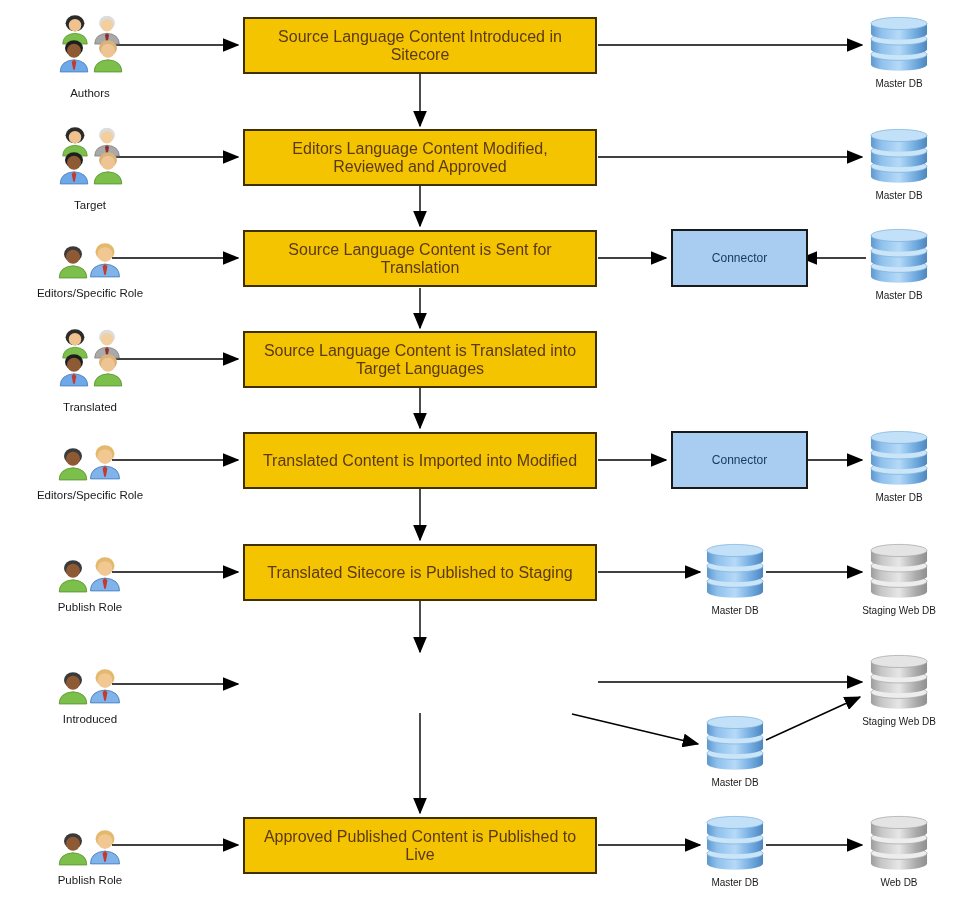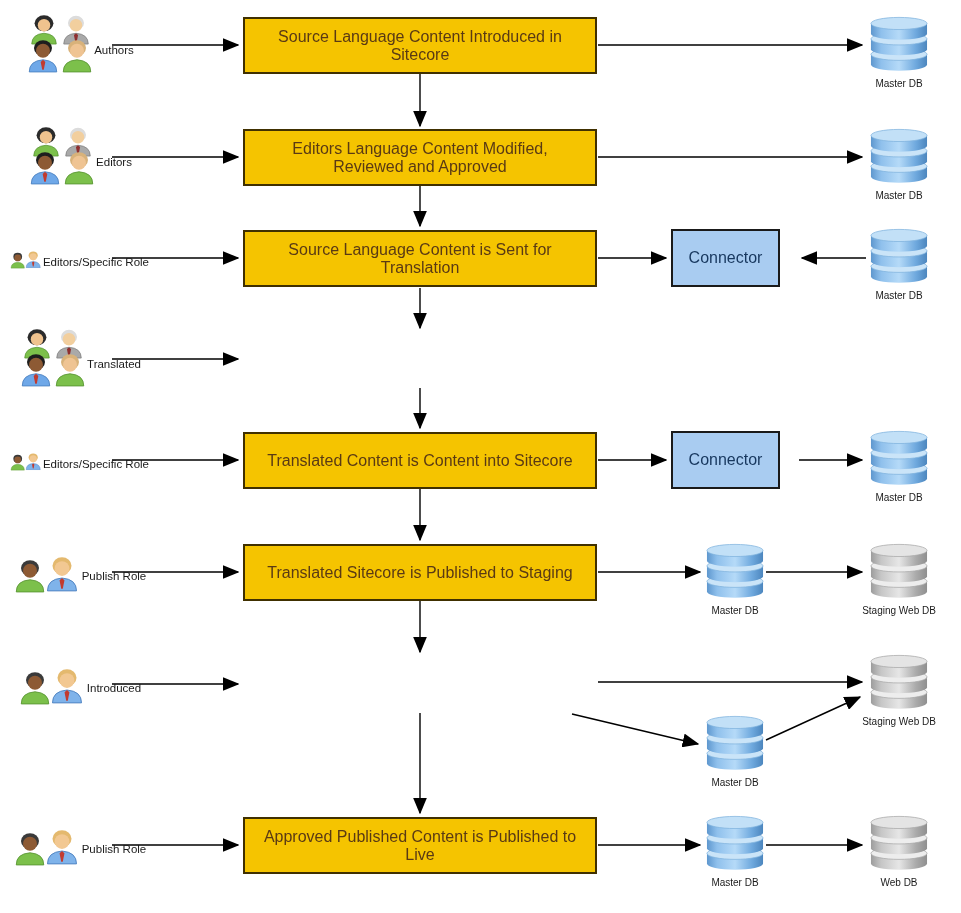--- a/index.html
+++ b/index.html
@@ -9,25 +9,25 @@
   }
   html,body{margin:0;padding:0;background:#fff;}
   .stage{position:relative;width:961px;height:913px;background:#fff;overflow:hidden;
          font-family:"Liberation Sans", sans-serif;}
   .wires{position:absolute;left:0;top:0;pointer-events:none;}
   .wires line{stroke:var(--arrow);stroke-width:1.4;}
   .process{position:absolute;left:243px;width:354px;height:57px;box-sizing:border-box;
            background:var(--process-fill);border:2px solid var(--process-border);
            display:flex;align-items:center;justify-content:center;text-align:center;
            font-size:16px;color:var(--process-text);padding:0 16px;}
-  .connector{position:absolute;left:671px;width:109px;height:58px;box-sizing:border-box;
+  .connector{position:absolute;left:671px;width:137px;height:58px;box-sizing:border-box;
            background:var(--connector-fill);border:2px solid var(--connector-border);
            display:flex;align-items:center;justify-content:center;
-           font-size:16px;color:var(--connector-text);}
-  .actor{position:absolute;left:9px;width:140px;display:flex;flex-direction:row;align-items:center;justify-content:center;}
+           font-size:12px;color:var(--connector-text);}
+  .actor{position:absolute;left:20px;width:140px;display:flex;flex-direction:column;align-items:center;}
   .actor-label{font-size:11.5px;color:var(--label-text);margin-top:5px;white-space:nowrap;}
   .db{position:absolute;width:140px;display:flex;flex-direction:column;align-items:center;}
   .db-label{font-size:10px;color:var(--label-text);margin-top:5px;white-space:nowrap;}
   .defs{position:absolute;width:0;height:0;overflow:hidden;}
 </style>
 </head>
 <body>
 
 <div class="stage">
 
@@ -155,21 +155,21 @@
     <div class="db-label">Master DB</div>
   </div>
 
   <div class="actor" style="top:124px">
     <svg width="70" height="70" viewBox="0 0 70 70">
       <use href="#p-woman" x="4" y="1" width="32" height="32"></use>
         <use href="#p-oldman" x="36" y="1" width="32" height="32"></use>
       <use href="#p-man-dark-tie" x="1" y="25" width="36" height="36"></use>
         <use href="#p-tan" x="35" y="25" width="36" height="36"></use>
     </svg>
-    <div class="actor-label">Editors</div>
+    <div class="actor-label">Target</div>
   </div>
   <div class="process" style="top:129px">Editors Language Content Modified, Reviewed and Approved</div>
   <div class="db" style="left:829px;top:128px">
     <svg width="60" height="57" viewBox="0 0 64 61">
         <use href="#db-blue"></use>
       </svg>
     <div class="db-label">Master DB</div>
   </div>
 
   <div class="actor" style="top:236px">
@@ -190,29 +190,30 @@
 
   <div class="actor" style="top:326px">
     <svg width="70" height="70" viewBox="0 0 70 70">
       <use href="#p-woman" x="4" y="1" width="32" height="32"></use>
         <use href="#p-oldman" x="36" y="1" width="32" height="32"></use>
       <use href="#p-man-dark-tie" x="1" y="25" width="36" height="36"></use>
         <use href="#p-tan" x="35" y="25" width="36" height="36"></use>
     </svg>
     <div class="actor-label">Translated</div>
   </div>
+  <div class="process" style="top:331px">Source Language Content is Translated into Target Languages</div>
 
   <div class="actor" style="top:438px">
     <svg width="70" height="46" viewBox="0 0 70 46">
       <use href="#p-dark-green" x="0" y="7" width="36" height="36"></use>
         <use href="#p-blond-tie" x="31" y="4" width="38" height="38"></use>
     </svg>
     <div class="actor-label">Editors/Specific Role</div>
   </div>
-  <div class="process" style="top:432px">Translated Content is Content into Sitecore</div>
+  <div class="process" style="top:432px">Translated Content is Imported into Modified</div>
   <div class="connector" style="top:431px">Connector</div>
   <div class="db" style="left:829px;top:430px">
     <svg width="60" height="57" viewBox="0 0 64 61">
         <use href="#db-blue"></use>
       </svg>
     <div class="db-label">Master DB</div>
   </div>
 
   <div class="actor" style="top:550px">
     <svg width="70" height="46" viewBox="0 0 70 46">

